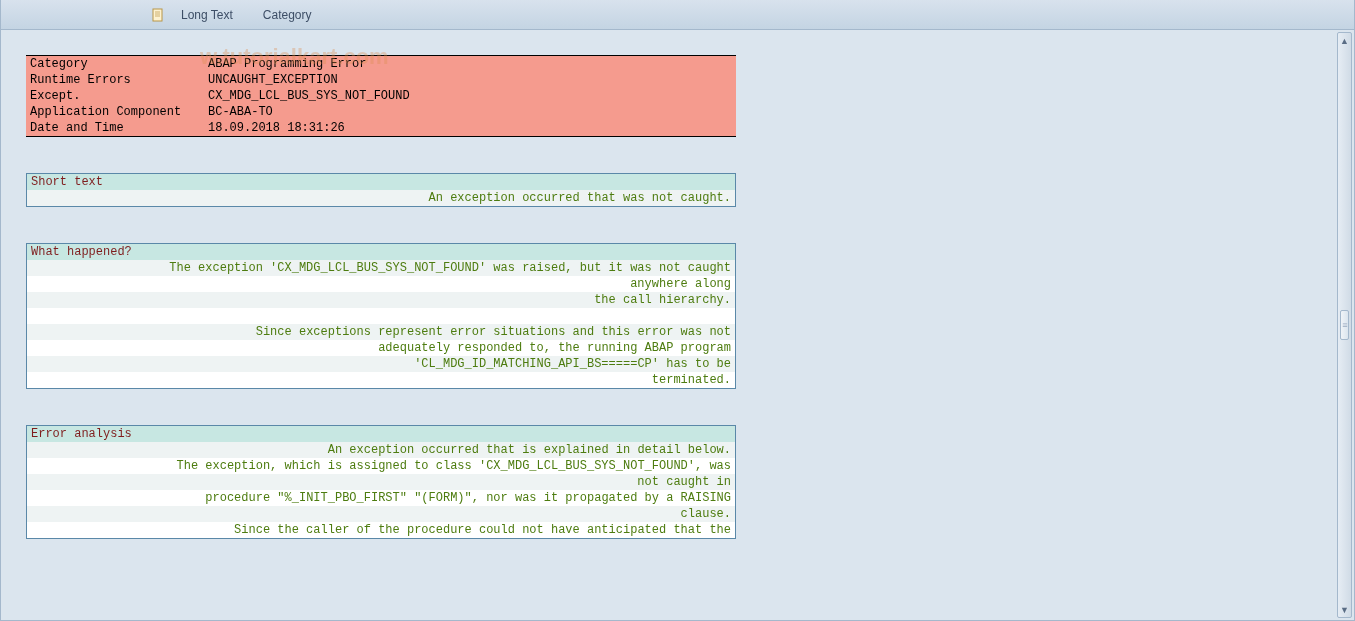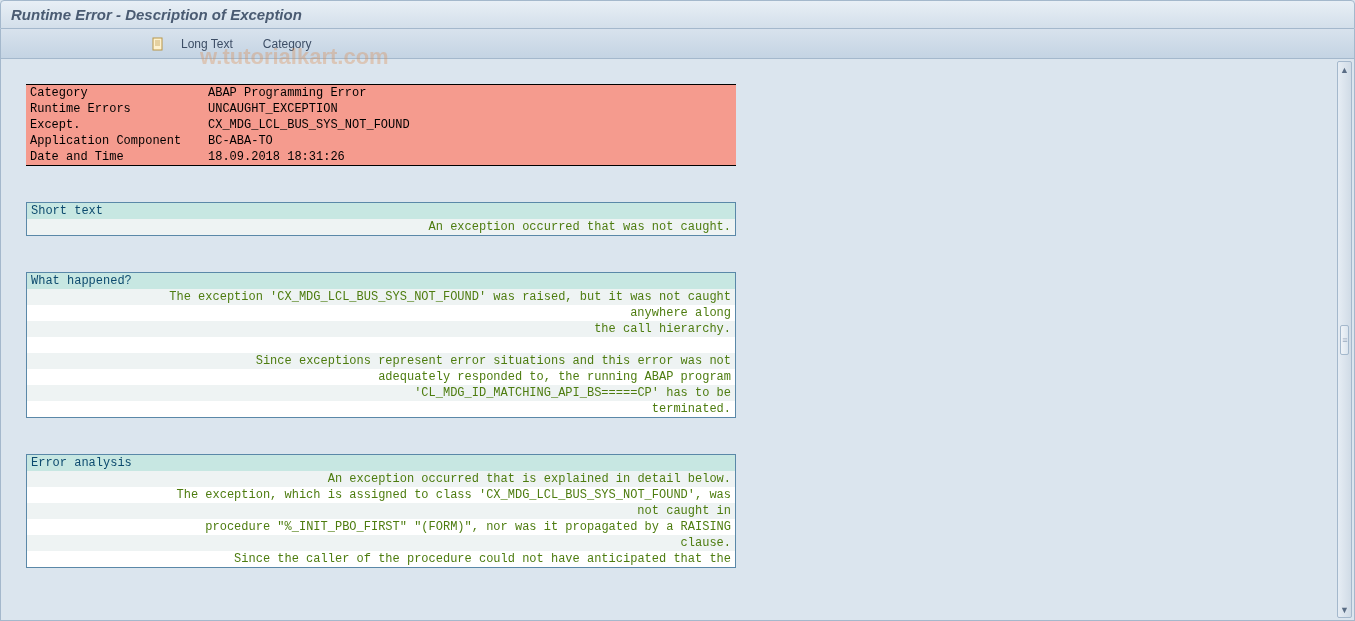--- a/index.html
+++ b/index.html
@@ -148,44 +148,41 @@
       width: 710px;
       margin-top: 36px;
       border: 1px solid #5a88a8;
       font-family: "Courier New", monospace;
       font-size: 12px;
       background: #fff;
     }
     .section-header {
       background: #c7e7e2;
       padding: 1px 4px;
-      color: #0c4a6e;
+      color: #7f1d1d;
     }
     .section-body {
       padding: 0px 0px;
     }
     .section-body .line {
       padding: 1px 4px 1px 4px;
       white-space: pre;
       color: #4d7c0f;
       text-align: right;
     }
     .section-body .line:nth-child(odd) { background: #eef3f3; }
     .section-body .line:nth-child(even) { background: #ffffff; }
     .indent1 { padding-left: 32px !important; }
     .indent2 { padding-left: 40px !important; }
   </style>
 </head>
 <body>
 
 <div class="window">
 
-  <div class="title-bar">
-    <span>Runtime Error - Description of Exception</span>
-  </div>
 
   <div class="toolbar">
     <div class="toolbar-item">
       <span class="icon-doc">
         <svg width="14" height="14" viewBox="0 0 14 14">
           <rect x="2" y="1" width="9" height="12" fill="#fdf2d0" stroke="#b89648" stroke-width="1"></rect>
           <line x1="4" y1="4" x2="9" y2="4" stroke="#b89648" stroke-width="0.7"></line>
           <line x1="4" y1="6" x2="9" y2="6" stroke="#b89648" stroke-width="0.7"></line>
           <line x1="4" y1="8" x2="9" y2="8" stroke="#b89648" stroke-width="0.7"></line>
         </svg>

